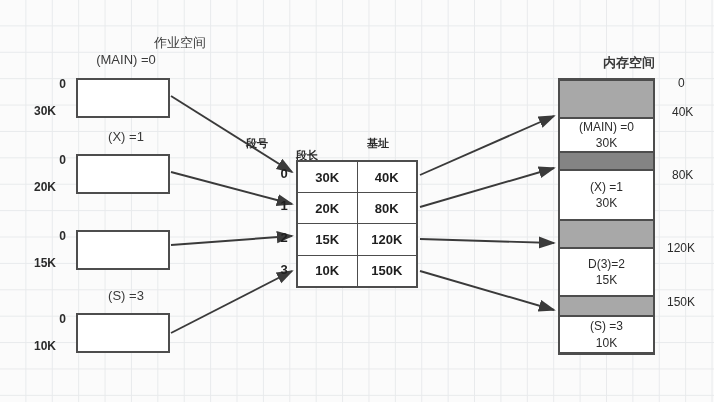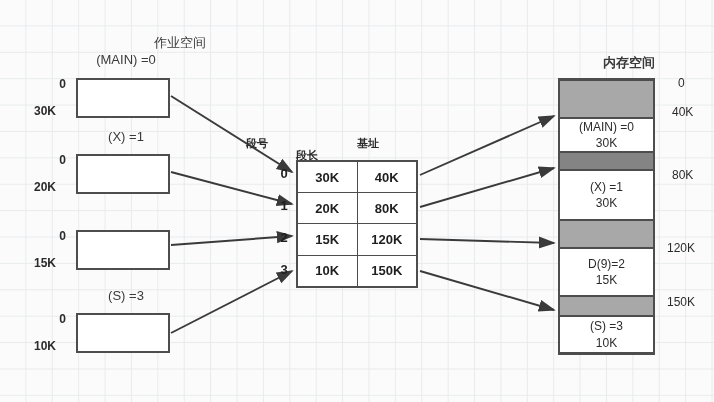--- a/index.html
+++ b/index.html
@@ -164,21 +164,21 @@
 <div class="tick" style="left:26px; top:229px;">0</div>
 <div class="tick" style="left:16px; top:256px;">15K</div>
 
 <div class="job-title" style="left:46px; top:288px;">(S)  =3</div>
 <div class="job-box" style="left:76px; top:313px;"></div>
 <div class="tick" style="left:26px; top:312px;">0</div>
 <div class="tick" style="left:16px; top:339px;">10K</div>
 
 <div class="col-head" style="left:246px; top:136px; width:48px;">段号</div>
 <div class="col-head" style="left:296px; top:148px; width:61px;">段长</div>
-<div class="col-head" style="left:357px; top:136px; width:61px;">基址</div>
+<div class="col-head" style="left:367px; top:136px; width:61px;">基址</div>
 
 <div class="seg-num" style="left:276px; top:166px;">0</div>
 <div class="seg-num" style="left:276px; top:198px;">1</div>
 <div class="seg-num" style="left:276px; top:230px;">2</div>
 <div class="seg-num" style="left:276px; top:262px;">3</div>
 
 <div id="seg-table">
   <table>
     <tbody>
         <tr>
@@ -215,21 +215,21 @@
   <div class="mem-block mem-free-dark" style="top:72px; height:18px;"></div>
 
   <div class="mem-block mem-used" style="top:90px; height:50px;">
     <span>(X)  =1</span>
     <span>30K</span>
   </div>
 
   <div class="mem-block mem-free-light" style="top:140px; height:28px;"></div>
 
   <div class="mem-block mem-used" style="top:168px; height:48px;">
-    <span>D(9)=2</span>
+    <span>D(3)=2</span>
     <span>15K</span>
   </div>
 
   <div class="mem-block mem-free-light" style="top:216px; height:20px;"></div>
 
   <div class="mem-block mem-used" style="top:236px; height:37px;">
     <span>(S)  =3</span>
     <span>10K</span>
   </div>
 </div>

